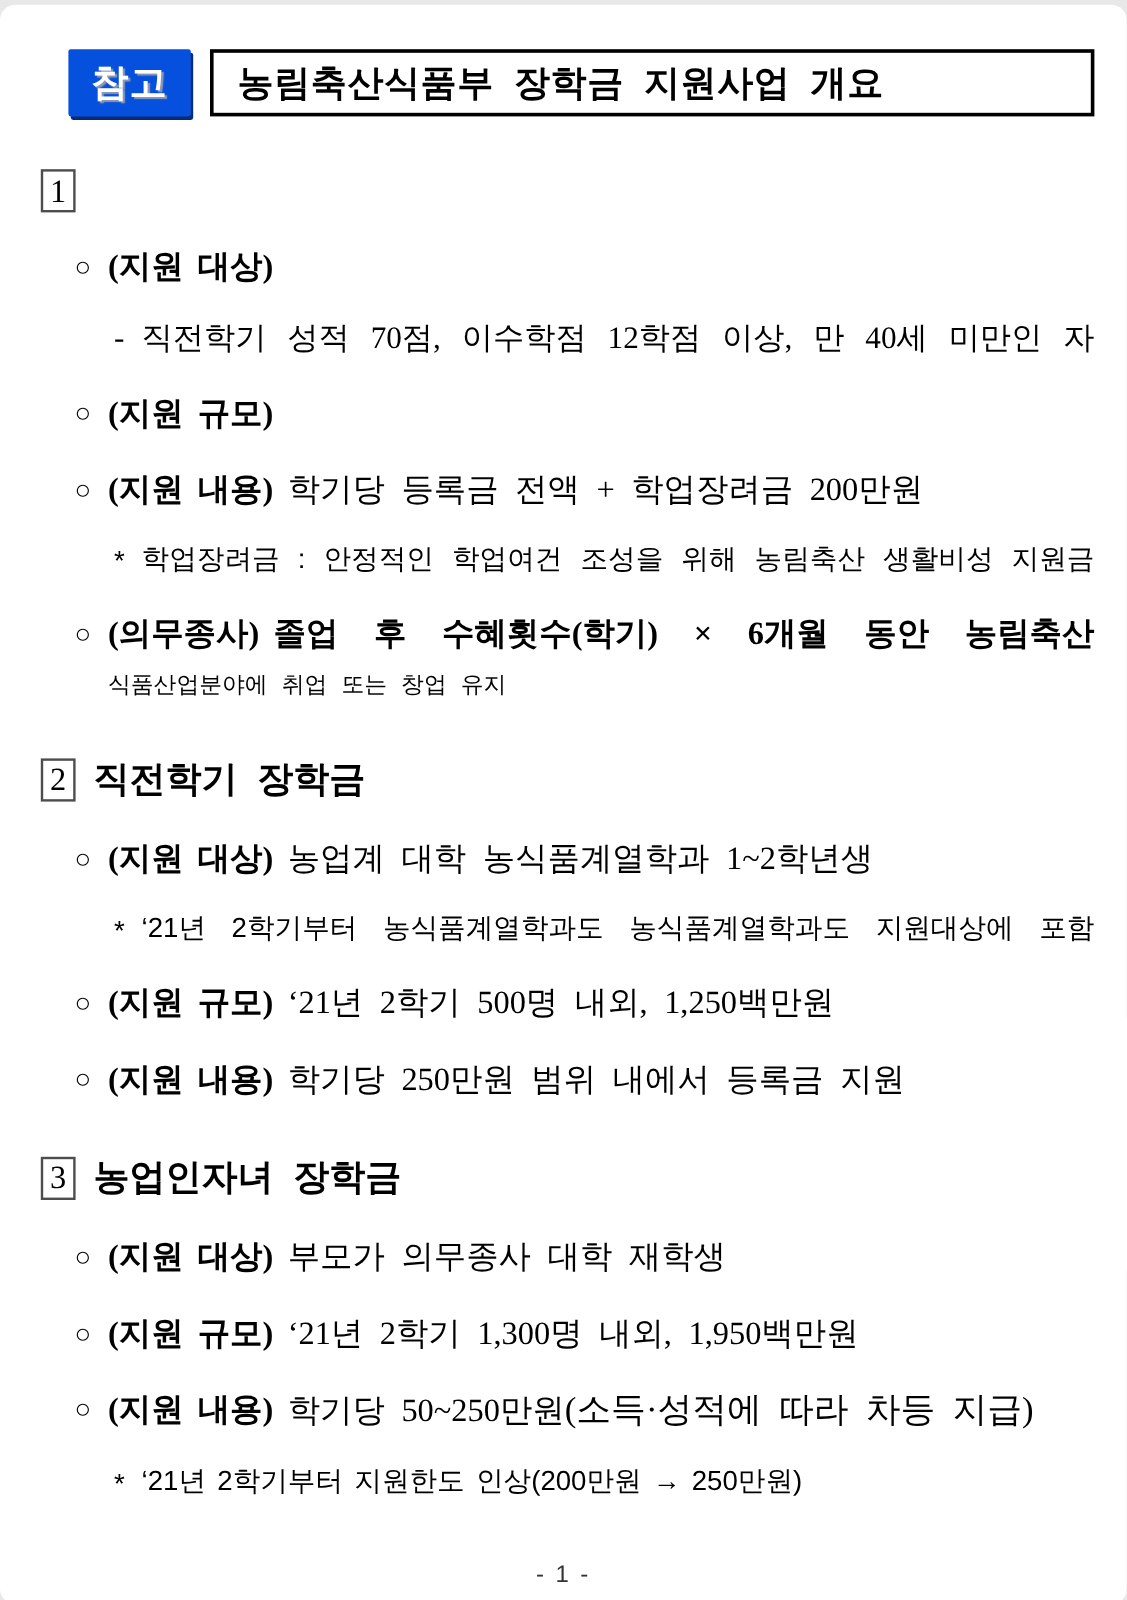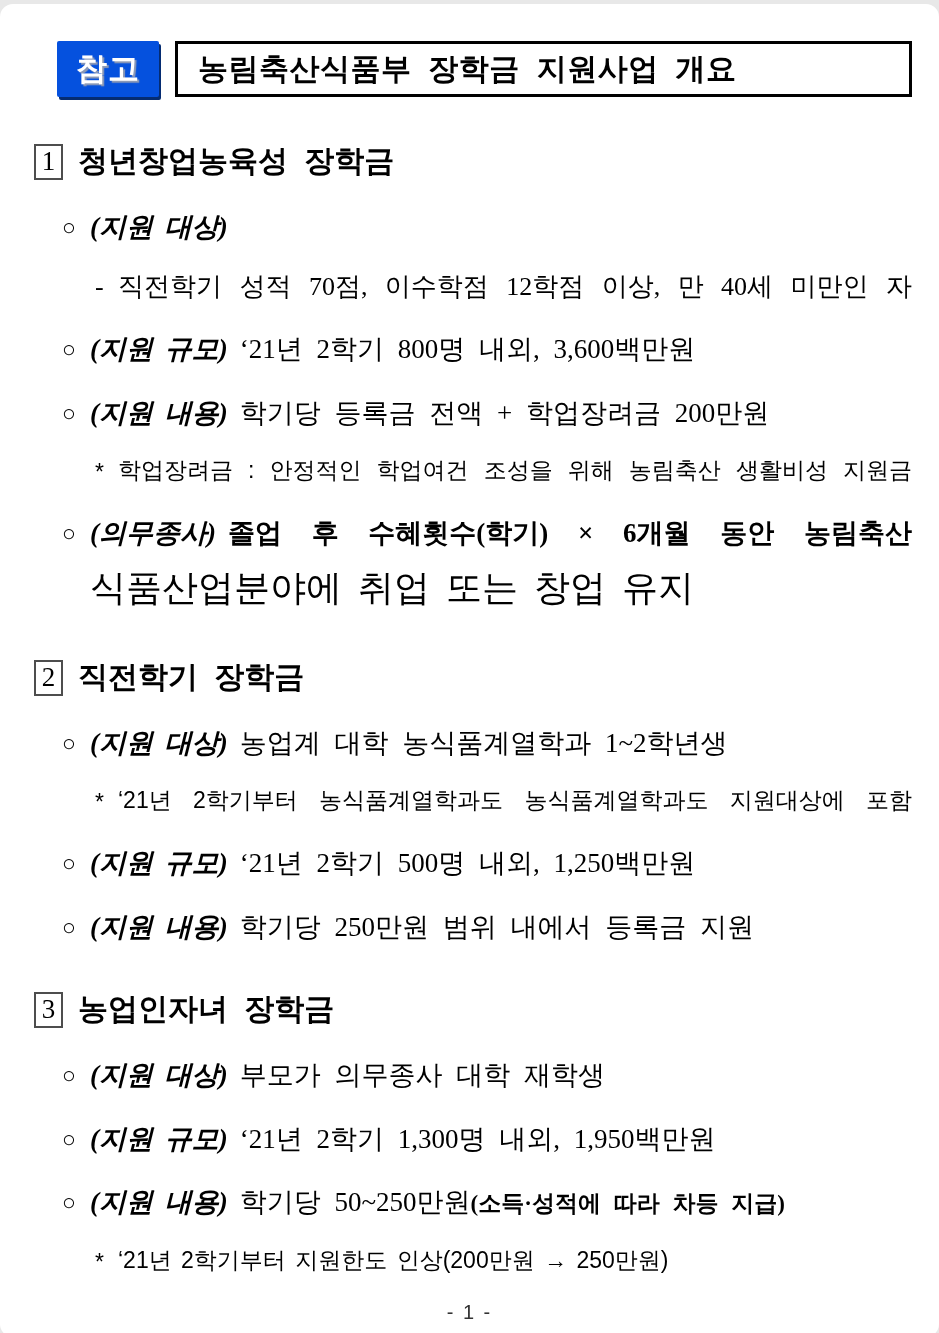--- a/index.html
+++ b/index.html
@@ -62,27 +62,27 @@
   }
 
   
   .row {
     display:flex; align-items:flex-start;
     margin:27px 0 0 28px;
     font-size:27px; line-height:1.35;
     word-spacing:7px;
   }
   .marker { width:28px; flex:none; font-size:23px; padding-top:3px; }
-  .label  { font-weight:bold; flex:none; margin-right:12px; word-spacing:5px;font-style:italic; }
+  .label  { font-weight:bold; flex:none; margin-right:12px; word-spacing:5px; }
   .row.stretch .text { flex:1; text-align:justify; text-align-last:justify;font-weight:bold; }
   .cont-line {
     margin:13px 0 0 56px;
-    font-size:36px; line-height:1.35; word-spacing:7px;
-  }
-  .small { font-size:23px;font-weight:bold; }
+    font-size:19px; line-height:1.35; word-spacing:7px;
+  }
+  .small { font-size:29px; }
 
   
   .subrow {
     display:flex; align-items:flex-start;
     margin:25px 0 0 61px;
     font-size:26px; line-height:1.3; word-spacing:7px;
   }
   .subrow .marker { width:23px; font-size:26px; padding-top:0; }
   .subrow.stretch .text { flex:1; text-align:justify; text-align-last:justify; }
 
@@ -113,37 +113,35 @@
   <div class="header">
     <div class="badge">참고</div>
     <div class="title-box">
       <span>농림축산식품부 장학금 지원사업 개요</span>
     </div>
   </div>
 
   <div class="section">
     <div class="sec-head">
       <span class="num-box">1</span>
-      <span>청년창업농육성 장학금</span>
     </div>
 
     <div class="row">
       <span class="marker">○</span>
       <span class="label">(지원 대상)</span>
     </div>
 
     <div class="subrow stretch">
       <span class="marker">-</span>
       <span class="text">직전학기 성적 70점, 이수학점 12학점 이상, 만 40세 미만인 자</span>
     </div>
 
     <div class="row">
       <span class="marker">○</span>
       <span class="label">(지원 규모)</span>
-      <span class="text">‘21년 2학기 800명 내외, 3,600백만원</span>
     </div>
 
     <div class="row">
       <span class="marker">○</span>
       <span class="label">(지원 내용)</span>
       <span class="text">학기당 등록금 전액 + 학업장려금 200만원</span>
     </div>
 
     <div class="noterow stretch">
       <span class="marker">*</span>

